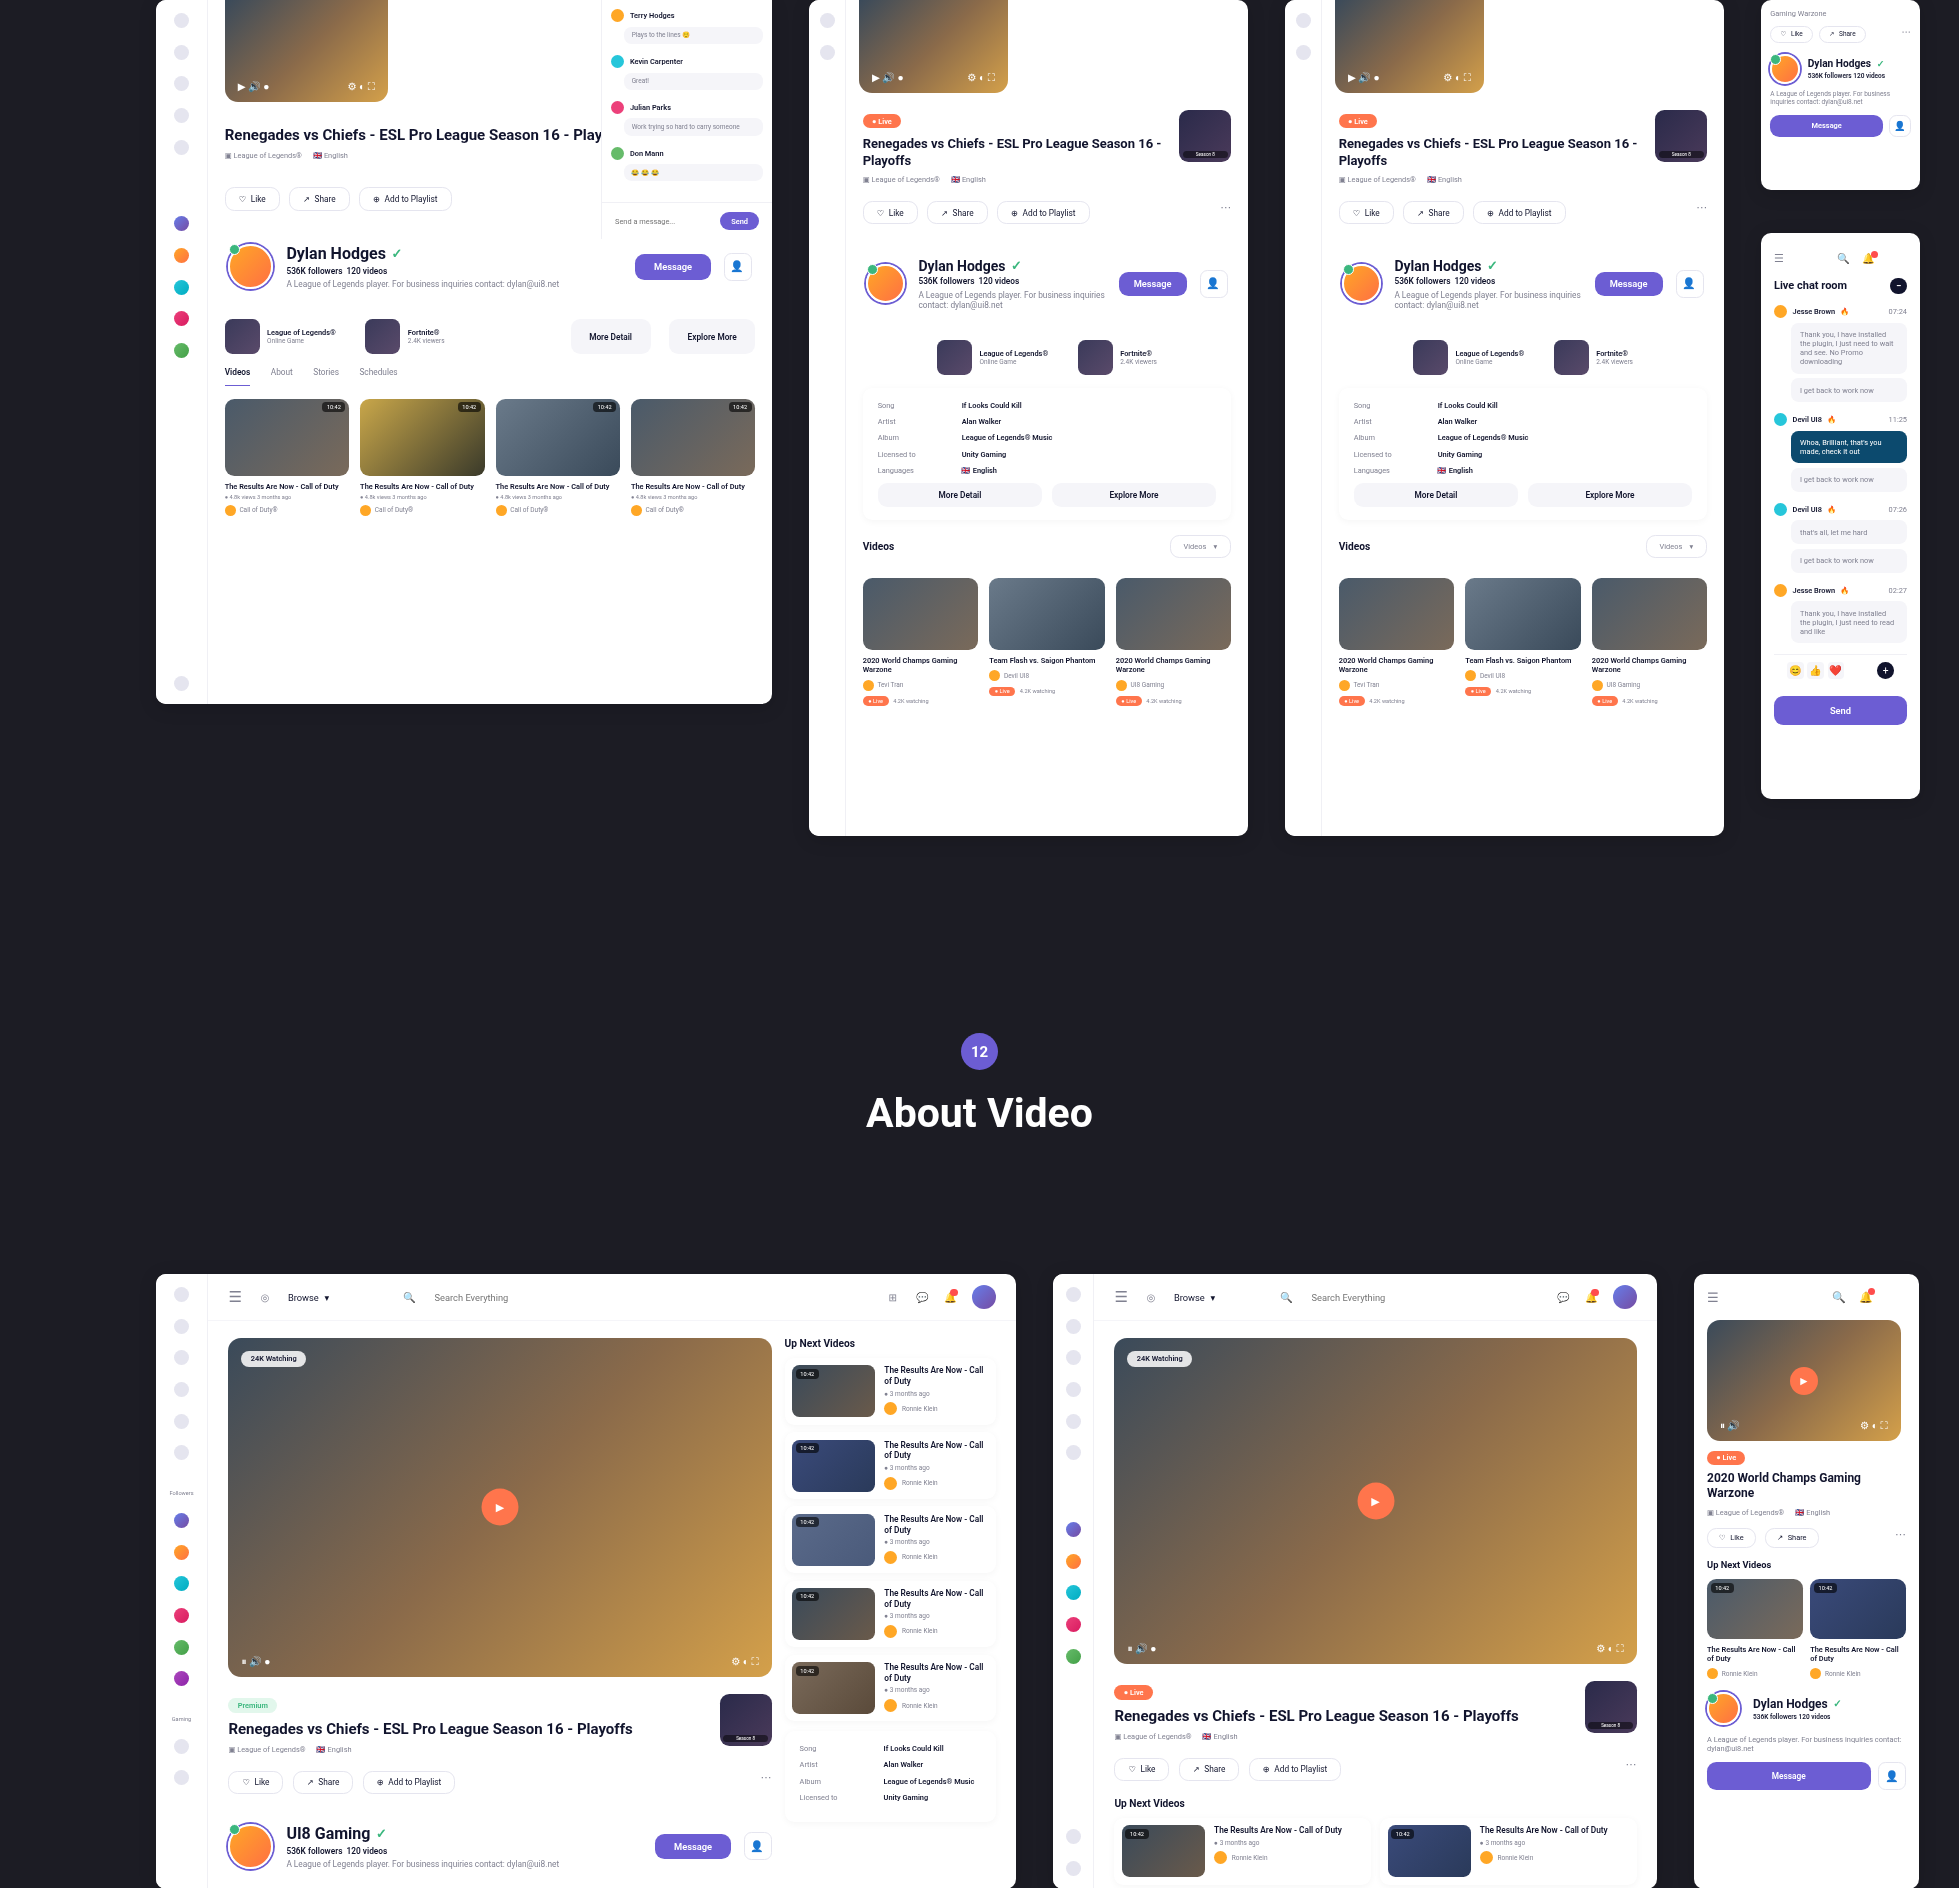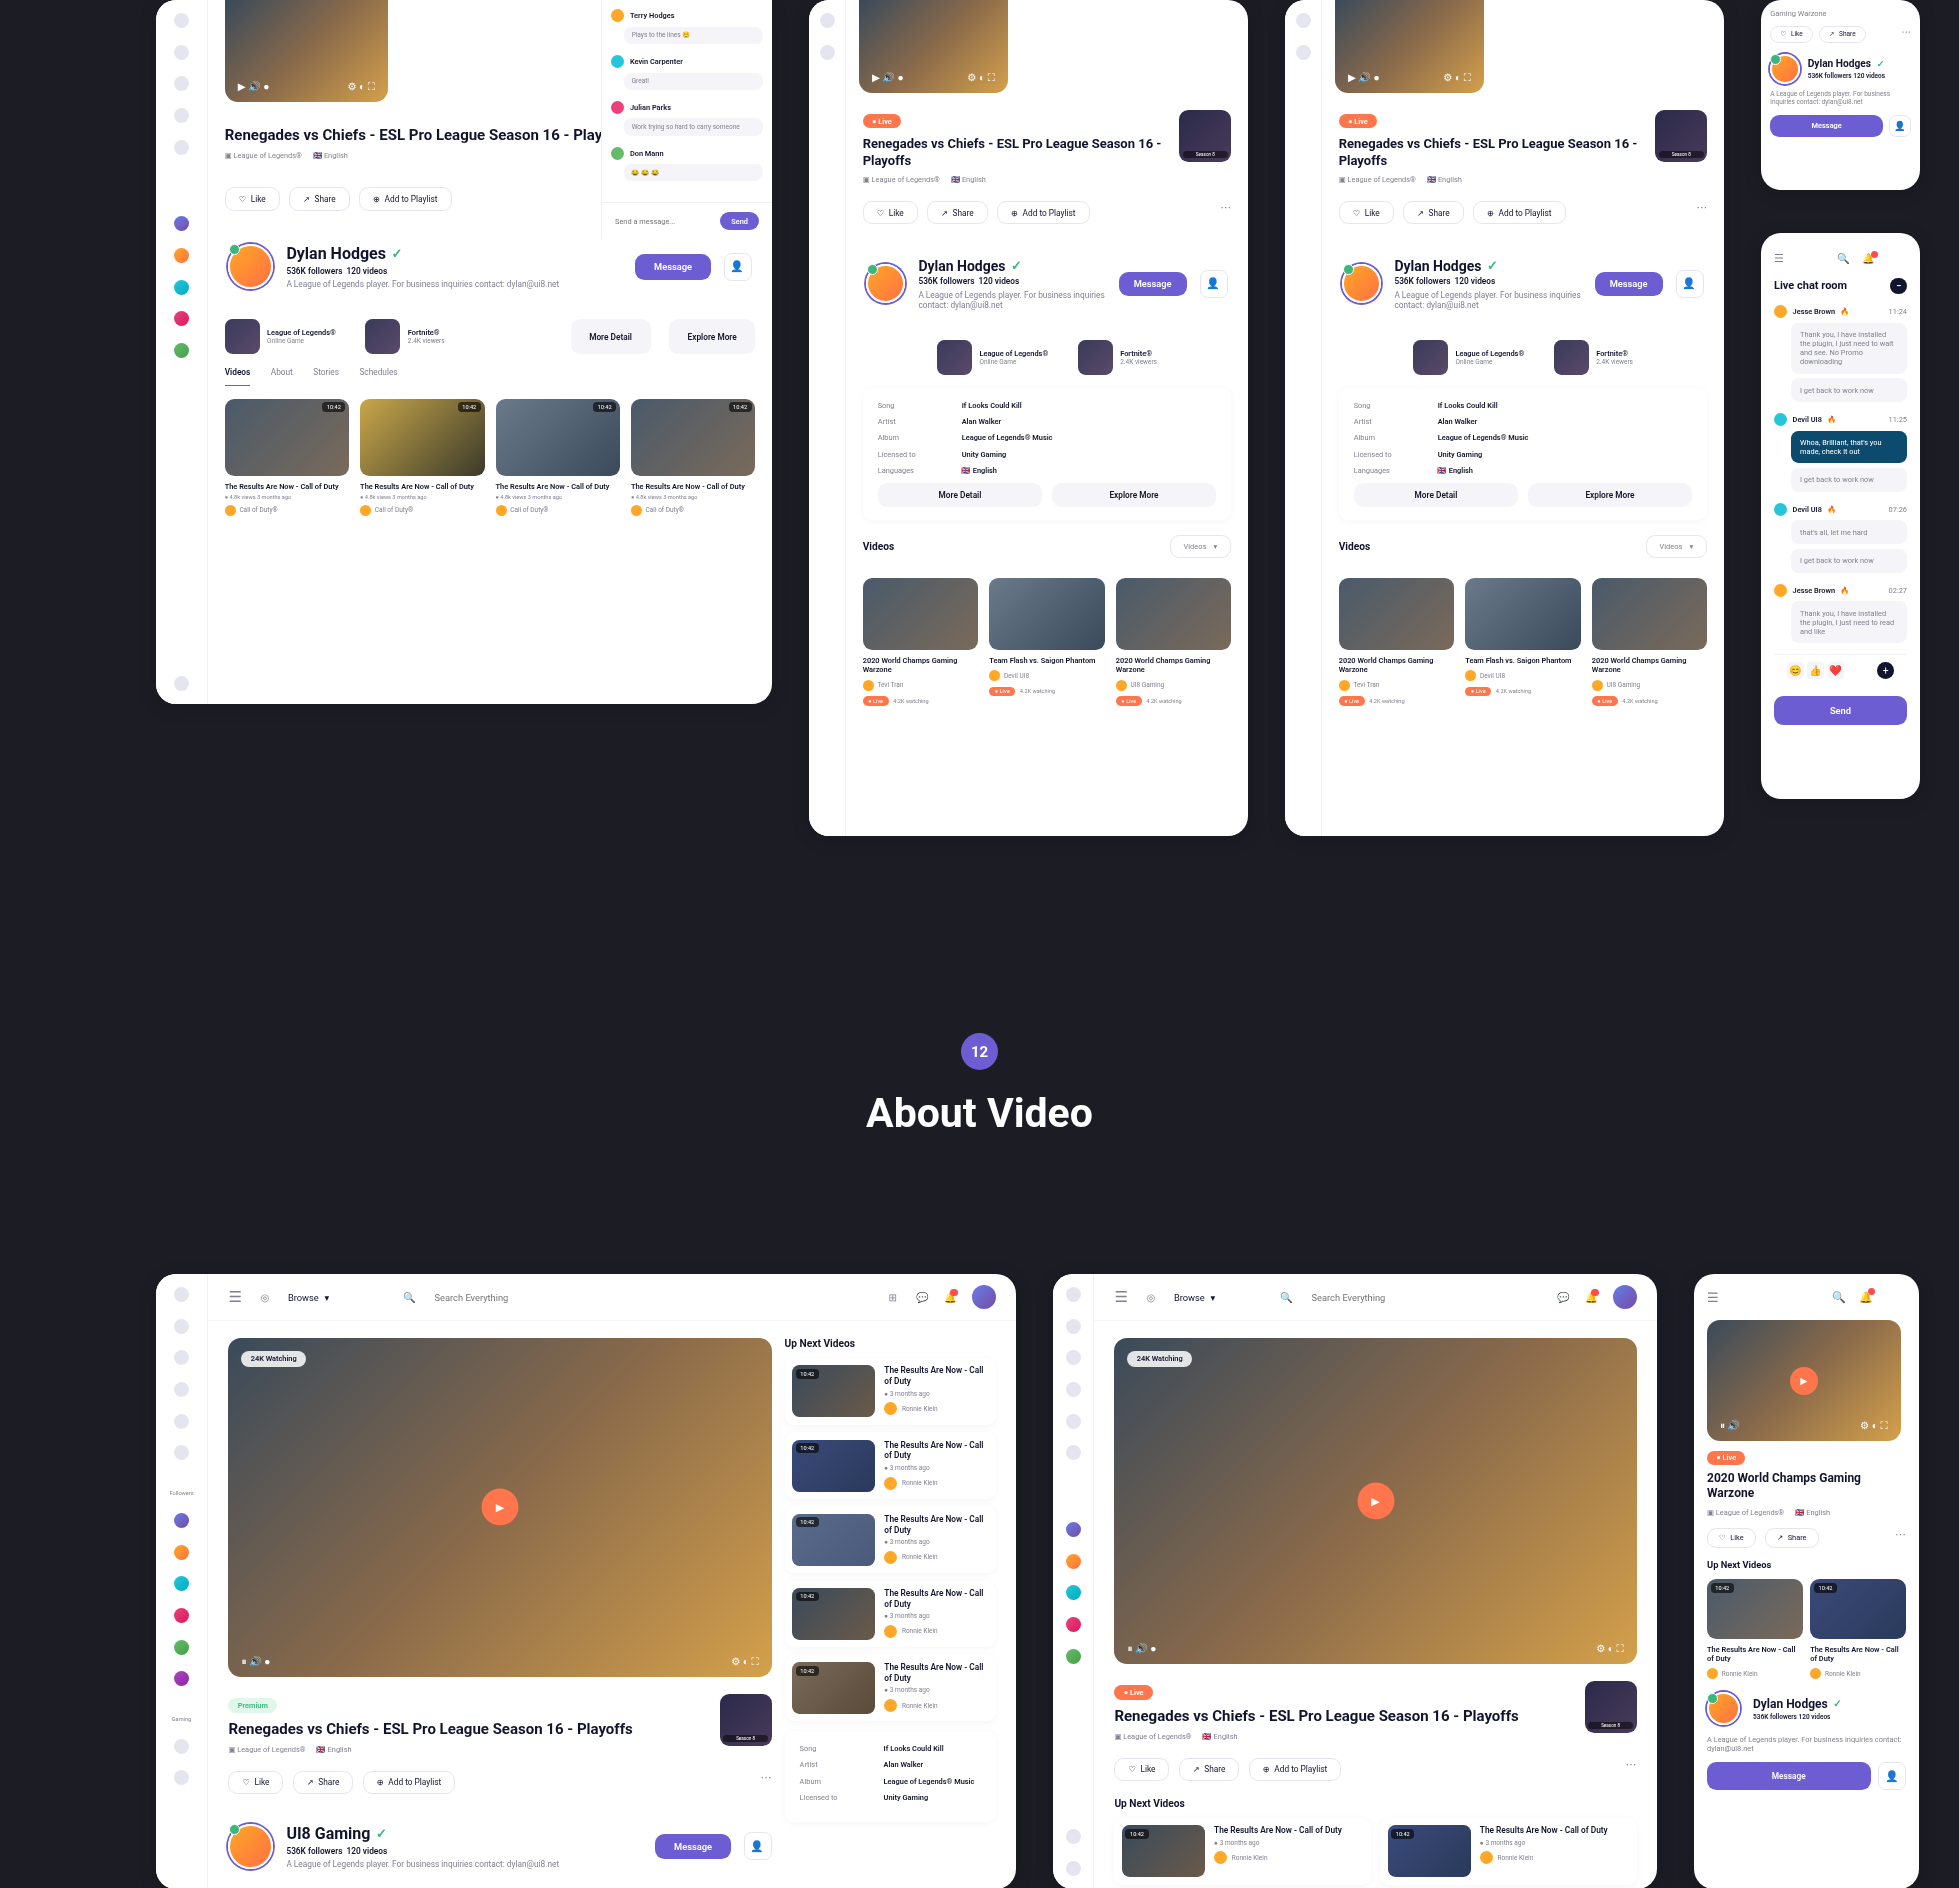--- a/index.html
+++ b/index.html
@@ -1,18 +1,18 @@
 <!DOCTYPE html>
 <html style="font-size:15px"><head>
 <meta charset="utf-8">
 <style>
 *{margin:0;padding:0;box-sizing:border-box;font-family:-apple-system,BlinkMacSystemFont,"Segoe UI",Roboto,sans-serif}
 body{background:#1C1C24;padding:0;width:1959px}
 .canvas{position:relative;width:1959px;height:1889px}
-.card{background:#fff;border-radius:20px;overflow:hidden;position:absolute;box-shadow:0 3.7px 18.6px rgba(0,0,0,0.15)}
+.card{background:#fff;border-radius:10px;overflow:hidden;position:absolute;box-shadow:0 3.7px 18.6px rgba(0,0,0,0.15)}
 .sidebar{width:52px;background:#fff;border-right:0.9px solid #f0f0f5;display:flex;flex-direction:column;align-items:center;padding:13px 0;gap:16.7px}
 .sidebar .ico{width:15px;height:15px;border-radius:50%;background:#e5e5ef}
 .content{flex:1;display:flex;flex-direction:column}
 .topbar{display:flex;align-items:center;padding:11px 20.4px;gap:18.6px;border-bottom:0.9px solid #f5f5f9}
 .topbar .burger{font-size:15px;color:#808191}
 .topbar .browse{font-size:9.3px;color:#11142D;display:flex;align-items:flex-start;gap:5.6px}
 .topbar .search{font-size:9.3px;color:#808191;display:flex;align-items:center;gap:7.4px}
 .topbar .right{margin-left:auto;display:flex;align-items:center;gap:16.7px}
 .topbar .ico-s{width:11px;height:11px;color:#808191;font-size:10.2px}
 .topbar .avatar-top{width:24px;height:24px;border-radius:50%;background:linear-gradient(135deg,#667eea,#764ba2)}
@@ -542,21 +542,21 @@
     <div class="sp"></div>
     <span style="font-size:10.2px;color:#808191">🔍</span>
     <span style="font-size:10.2px;color:#808191" class="badge-red">🔔</span>
     <div class="avatar-top" style="width:18.6px;height:18.6px"></div>
   </div>
   <div class="chat-title">
         <span>Live chat room</span>
         <span style="margin-left:auto;width:16.7px;height:16.7px;border-radius:50%;background:#11142D;color:#fff;font-size:9.3px;display:flex;align-items:center;justify-content:center">−</span>
       </div>
   <div class="chat-item">
-    <div class="chat-head"><div class="av"></div><span class="nm">Jesse Brown</span> 🔥 <span class="tm">11:24</span></div>
+    <div class="chat-head"><div class="av"></div><span class="nm">Jesse Brown</span> 🔥 <span class="tm">07:24</span></div>
     <div class="chat-bubble">Thank you, I have installed the plugin, I just need to wait and see. No Promo downloading</div>
     <div class="chat-bubble">I get back to work now</div>
   </div>
   <div class="chat-item">
     <div class="chat-head"><div class="av" style="background:#26c6da"></div><span class="nm">Devil UI8</span> 🔥 <span class="tm">11:25</span></div>
     <div class="chat-bubble blue">Whoa, Brilliant, that's you made, check it out</div>
     <div class="chat-bubble">I get back to work now</div>
   </div>
   <div class="chat-item">
     <div class="chat-head"><div class="av" style="background:#26c6da"></div><span class="nm">Devil UI8</span> 🔥 <span class="tm">07:26</span></div>

